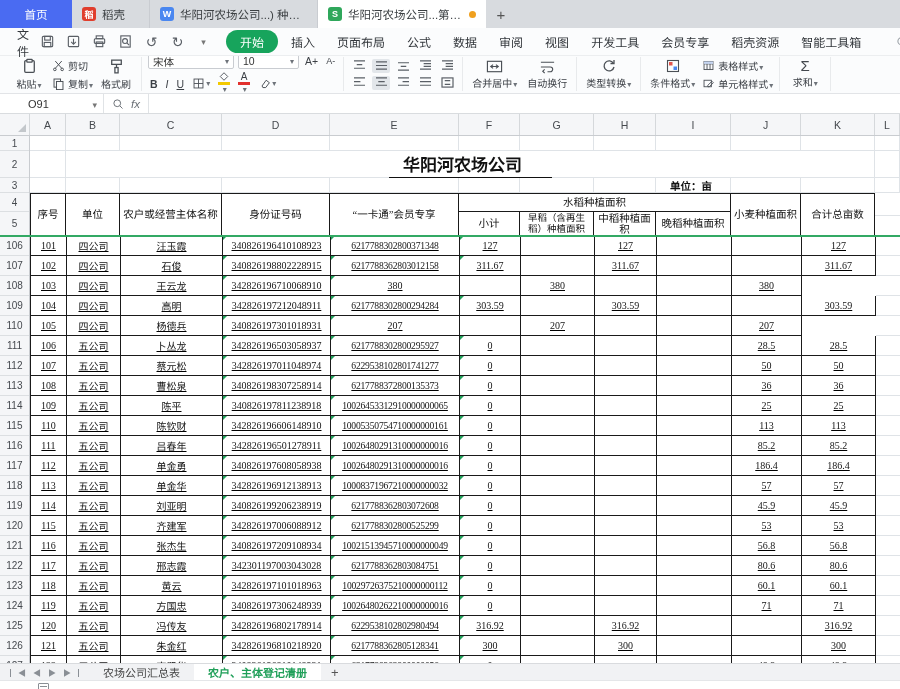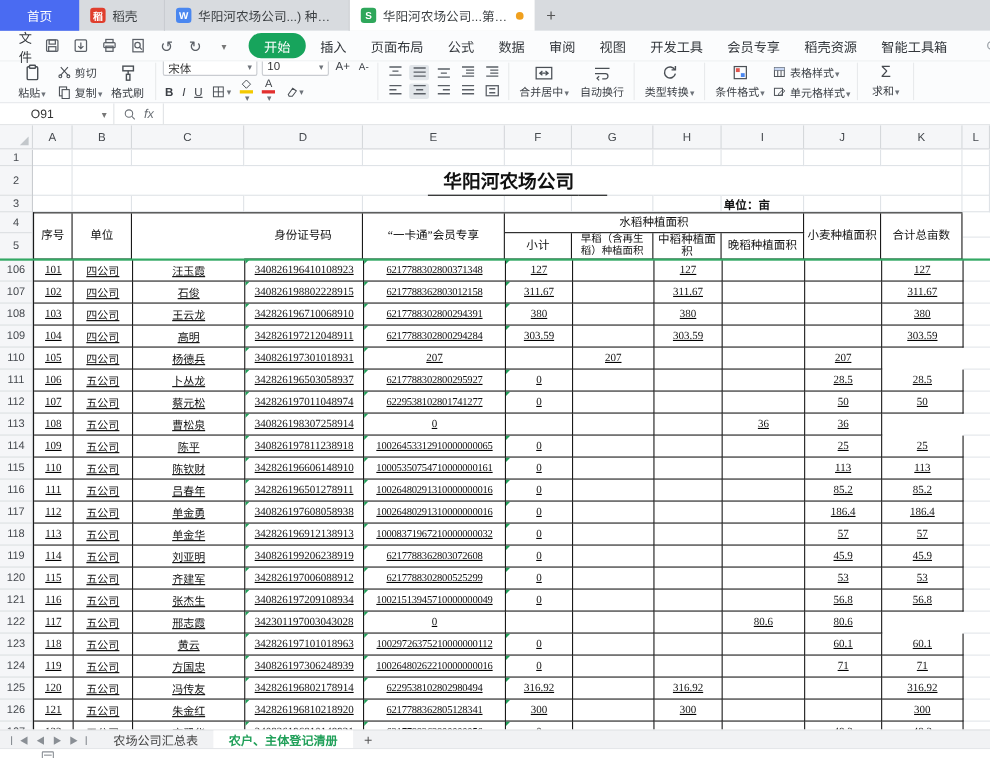--- a/index.html
+++ b/index.html
@@ -78,21 +78,21 @@
   .rowhdrs { position:absolute; left:0; top:0; bottom:0; width:30px; background:#f5f6f8; border-right:1px solid #c9ccd0; z-index:3; }
   .rowh { display:flex; align-items:center; justify-content:center; font-size:10px; color:#45494e; border-bottom:1px solid #dcdfe2; }
   .cellszone { position:absolute; left:30px; top:0; right:0; bottom:0; }
   .trow { display:grid; grid-template-columns:36px 54px 102px 108px 129px 61px 74px 62px 75px 70px 74px 25px; }
   .r1,.r3 { height:15px; } .r2 { height:27px; }
   .tcell { border-right:1px solid #dfe3e7; border-bottom:1px solid #dfe3e7; position:relative; }
   .tcell.noline { border-right:none; }
   .title-wrap { position:absolute; left:36px; top:14px; width:809px; height:28px; display:flex; align-items:center; justify-content:center; z-index:2; font-family:"Liberation Serif",serif; font-size:17px; font-weight:bold; color:#111; white-space:nowrap; }
   .title-u { border-bottom:1.6px solid #111; padding:0 4px 1px 14px; }
   .title-gap { display:inline-block; width:26px; border-bottom:1.6px solid #111; height:100%; }
-  .unitnote { position:absolute; left:2px; top:0px; white-space:nowrap; font-family:"Liberation Serif",serif; font-weight:bold; font-size:10.5px; color:#111; z-index:2; }
+  .unitnote { position:absolute; left:14px; top:0px; white-space:nowrap; font-family:"Liberation Serif",serif; font-weight:bold; font-size:10.5px; color:#111; z-index:2; }
 
   .htable { position:absolute; left:0; top:57px; display:grid; border-top:1px solid #1a1a1a; border-left:1px solid #1a1a1a;
     grid-template-columns:35px 54px 102px 108px 129px 61px 74px 62px 75px 70px 74px; grid-template-rows:18px 24px; z-index:1; background:#fff; }
   .hc { border-right:1px solid #1a1a1a; border-bottom:1px solid #1a1a1a; display:flex; align-items:center; justify-content:center; text-align:center;
     font-family:"Liberation Serif",serif; font-size:10.5px; color:#111; line-height:11px; overflow:hidden; }
   .hseq{grid-area:1/1/3/2} .hunit{grid-area:1/2/3/3} .hname{grid-area:1/3/3/4} .hid{grid-area:1/4/3/5} .hbank{grid-area:1/5/3/6}
   .hrice{grid-area:1/6/2/10} .hsub{grid-area:2/6/3/7} .hearly{grid-area:2/7/3/8; font-size:9.5px; line-height:10.5px; padding:0 3px;}
   .hmid{grid-area:2/8/3/9} .hlate{grid-area:2/9/3/10} .hwheat{grid-area:1/10/3/11} .htotal{grid-area:1/11/3/12}
 
   .freezeline { position:absolute; left:0; right:0; top:99px; height:2px; background:#33a964; z-index:4; }
@@ -523,20 +523,21 @@
       </div>
 
     <div class="title-wrap">
       <span class="title-u">华阳河农场公司</span>
         <span class="title-gap"></span>
     </div>
 
     <div class="htable">
       <div class="hc hseq">序号</div>
       <div class="hc hunit">单位</div>
+      <div class="hc hname">农户或经营主体名称</div>
       <div class="hc hid">身份证号码</div>
       <div class="hc hbank">“一卡通”会员专享</div>
       <div class="hc hrice">水稻种植面积</div>
       <div class="hc hsub">小计</div>
       <div class="hc hearly">早稻（含再生稻）种植面积</div>
       <div class="hc hmid">中稻种植面积</div>
       <div class="hc hlate">晚稻种植面积</div>
       <div class="hc hwheat">小麦种植面积</div>
       <div class="hc htotal">合计总亩数</div>
     </div>
@@ -625,24 +626,20 @@
     <div class="dc">
             <span class="v">四公司</span>
           </div>
     <div class="dc">
             <span class="v">王云龙</span>
           </div>
     <div class="dc">
             <i class="tri"></i>
             <span class="v">342826196710068910</span>
           </div>
-    <div class="dc c-bk">
-            <i class="tri"></i>
-            <span class="v">6217788302800294391</span>
-          </div>
     <div class="dc">
             <i class="tri"></i>
             <span class="v">380</span>
           </div>
     <div class="dc">
             <span class="v"></span>
           </div>
     <div class="dc">
             <span class="v">380</span>
           </div>
@@ -811,20 +808,24 @@
     <div class="dc">
             <span class="v">五公司</span>
           </div>
     <div class="dc">
             <span class="v">曹松泉</span>
           </div>
     <div class="dc">
             <i class="tri"></i>
             <span class="v">340826198307258914</span>
           </div>
+    <div class="dc c-bk">
+            <i class="tri"></i>
+            <span class="v">6217788372800135373</span>
+          </div>
     <div class="dc">
             <i class="tri"></i>
             <span class="v">0</span>
           </div>
     <div class="dc">
             <span class="v"></span>
           </div>
     <div class="dc">
             <span class="v"></span>
           </div>
@@ -1148,20 +1149,24 @@
           </div>
     <div class="dc">
             <span class="v">五公司</span>
           </div>
     <div class="dc">
             <span class="v">邢志霞</span>
           </div>
     <div class="dc">
             <i class="tri"></i>
             <span class="v">342301197003043028</span>
+          </div>
+    <div class="dc c-bk">
+            <i class="tri"></i>
+            <span class="v">6217788362803084751</span>
           </div>
     <div class="dc">
             <i class="tri"></i>
             <span class="v">0</span>
           </div>
     <div class="dc">
             <span class="v"></span>
           </div>
     <div class="dc">
             <span class="v"></span>

